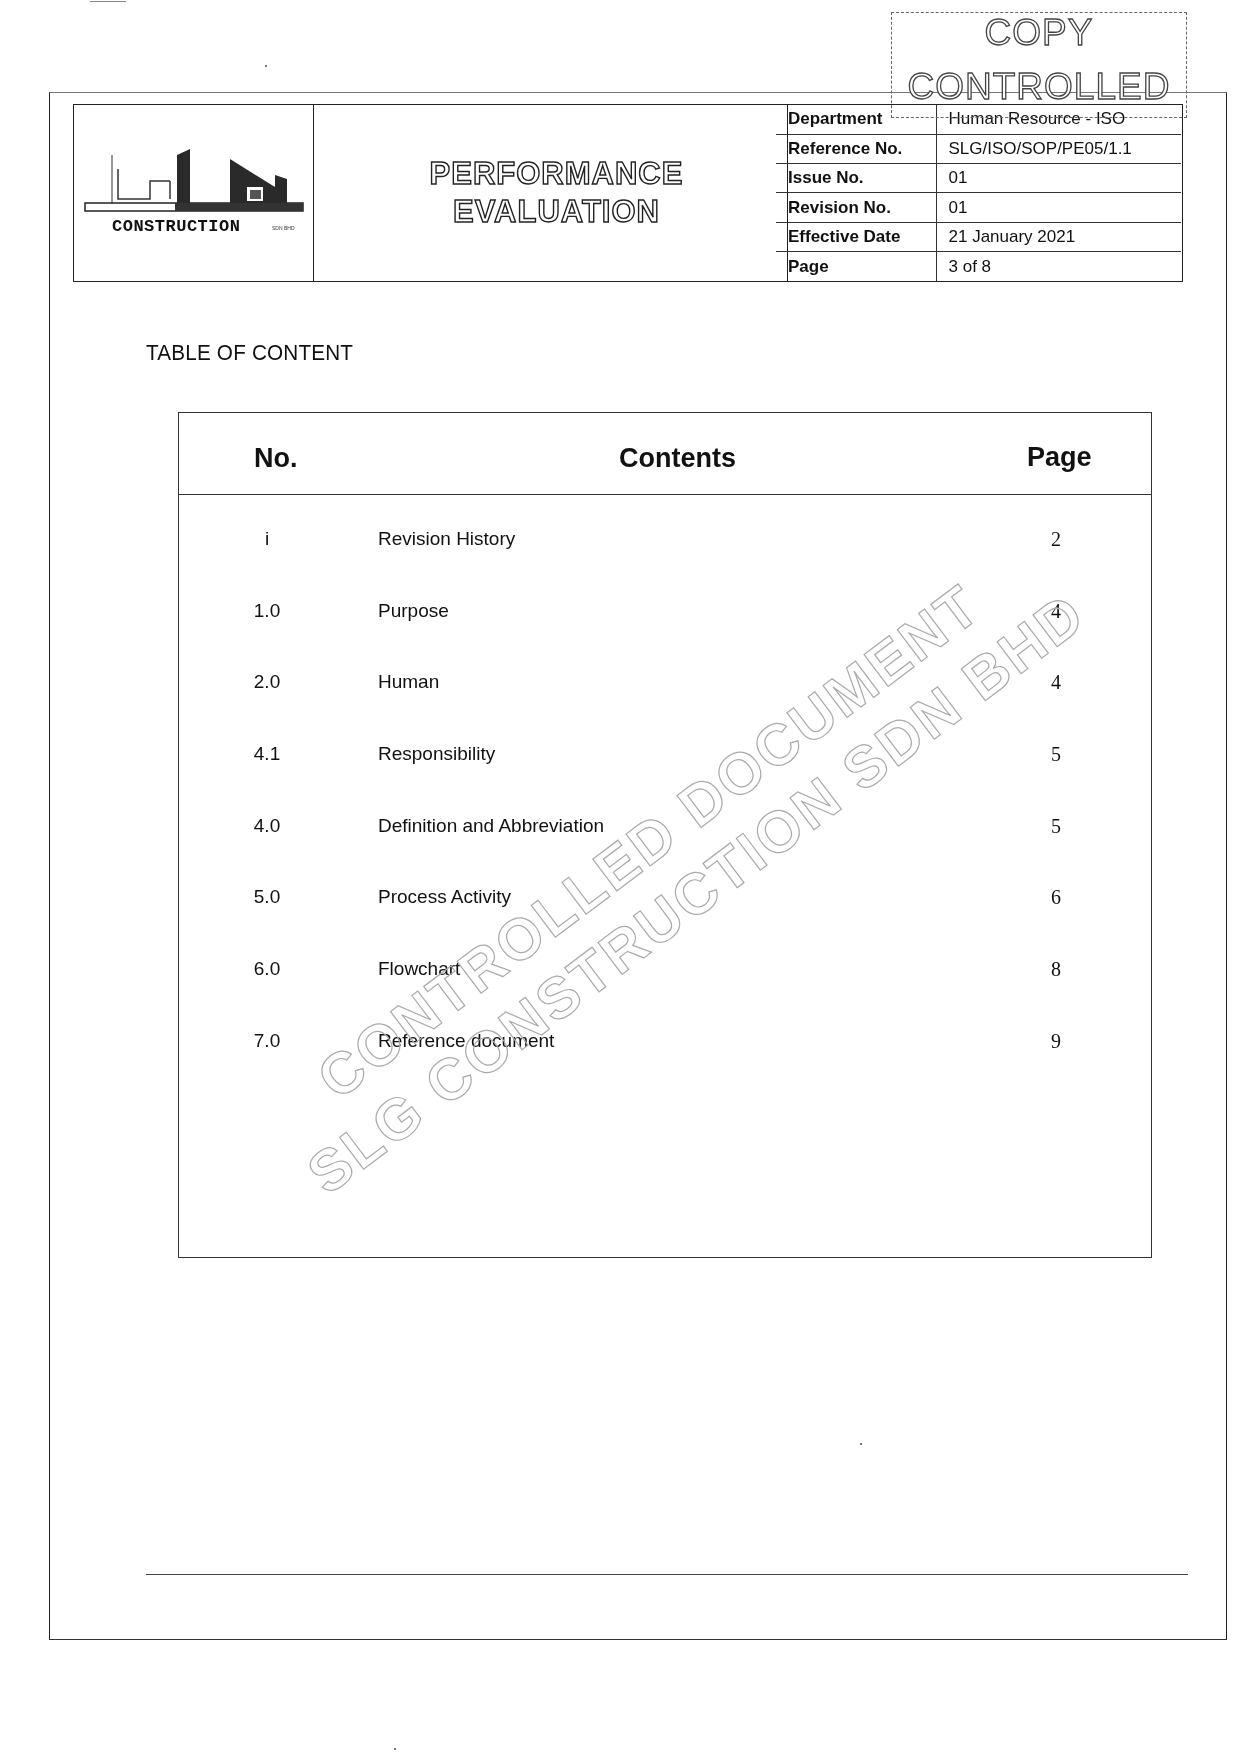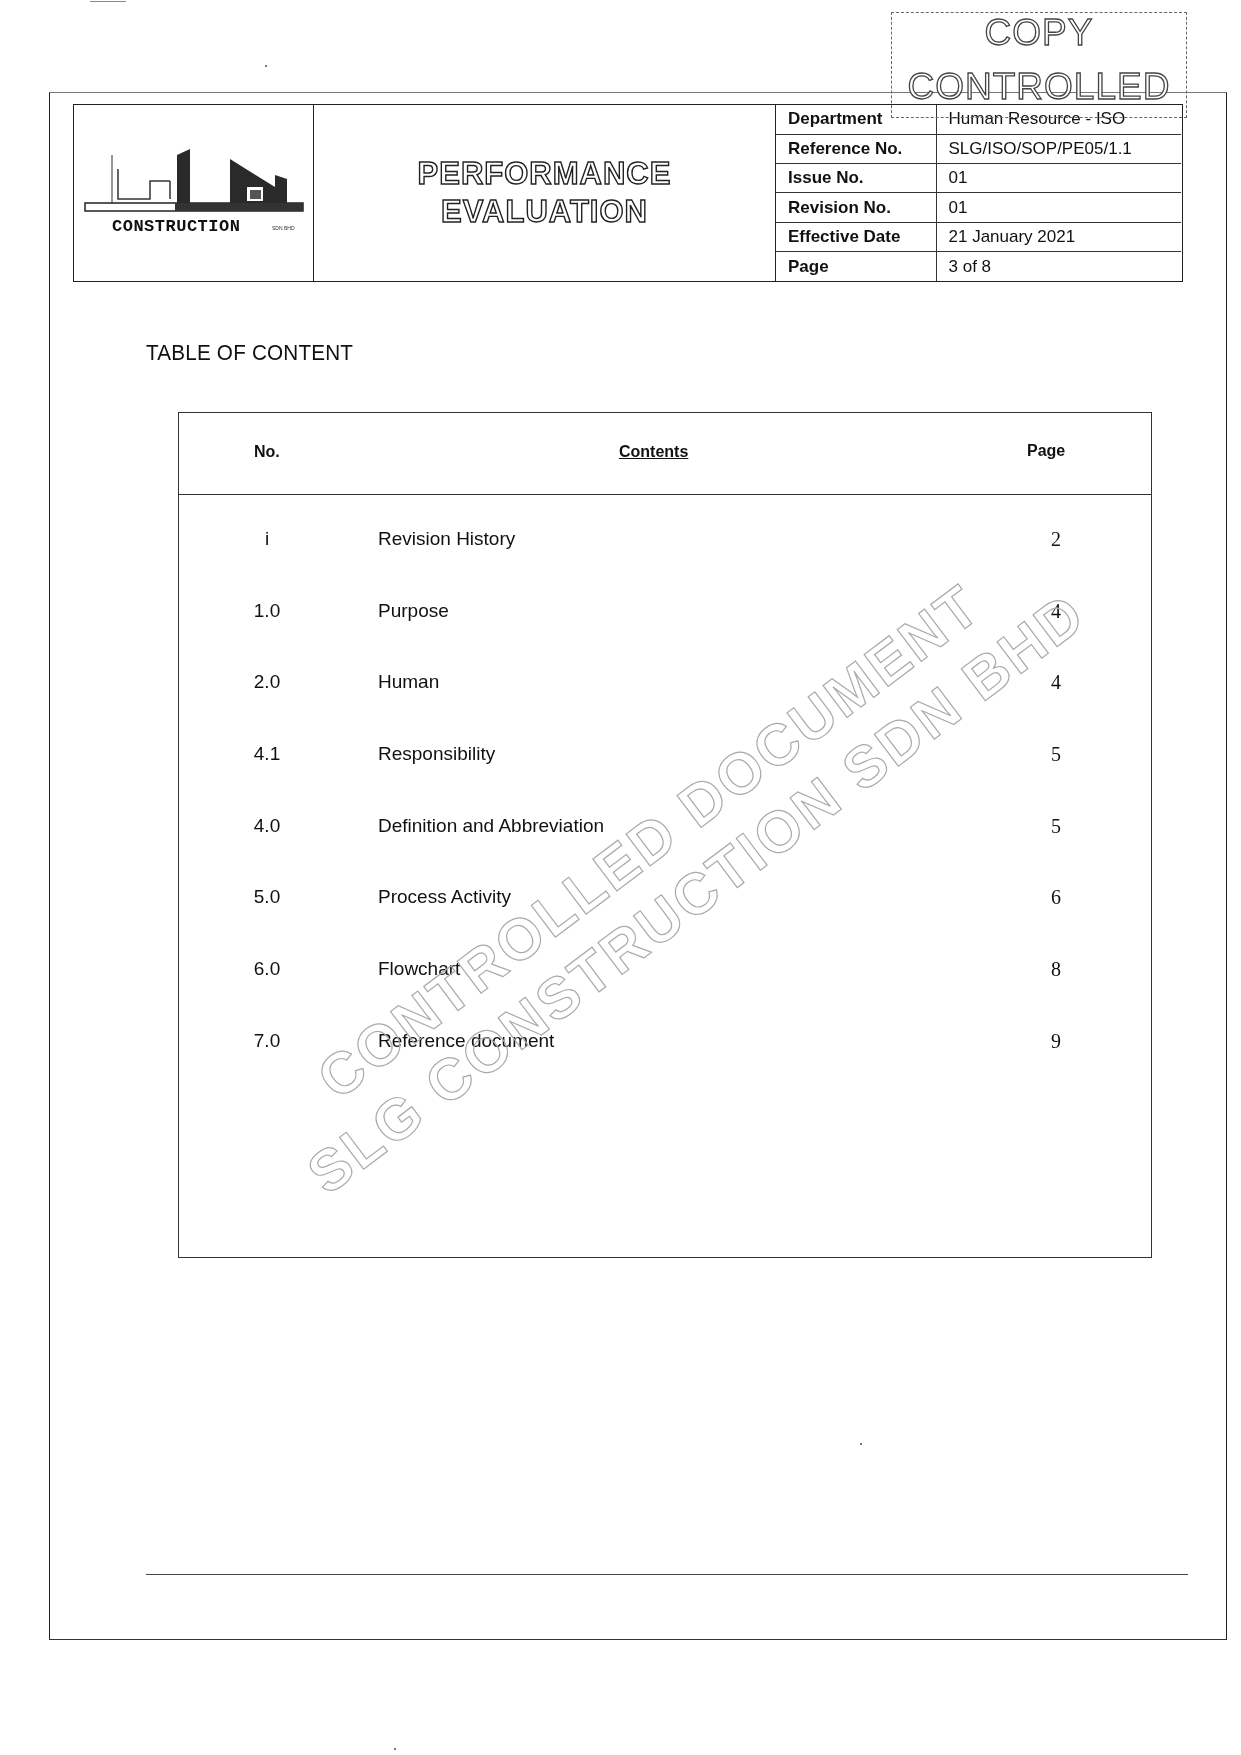--- a/index.html
+++ b/index.html
@@ -16,21 +16,21 @@
     .header-table {
       position: absolute; left: 73px; top: 104px; width: 1110px; height: 178px;
       border: 1.5px solid #222; box-sizing: border-box;
     }
     .logo-cell {
       position: absolute; left: 0; top: 0; width: 240px; height: 100%;
       border-right: 1.5px solid #222; box-sizing: border-box;
     }
     .logo-svg { position: absolute; left: 8px; top: 40px; }
     .title-cell {
-      position: absolute; left: 240px; top: 0; width: 462px; height: 100%;
+      position: absolute; left: 252px; top: 0; width: 462px; height: 100%;
       display: flex; flex-direction: column; align-items: center; justify-content: center;
       border-right: 1.5px solid #222; box-sizing: border-box;
     }
     .title-line {
       font-family: "Liberation Sans", sans-serif; font-weight: bold;
       font-size: 31px; letter-spacing: 1px; color: #fff; line-height: 38px;
       -webkit-text-stroke: 1.4px #222;
     }
     .meta-table {
       position: absolute; left: 702px; top: 0; width: 405px; height: 100%;
@@ -61,24 +61,24 @@
     }
     .toc-table {
       position: absolute; left: 178px; top: 412px; width: 974px; height: 846px;
       border: 1.5px solid #333; box-sizing: border-box;
     }
     .toc-head {
       position: absolute; left: 0; top: 0; width: 100%; height: 82px;
       border-bottom: 1.5px solid #333; box-sizing: border-box;
     }
     .th {
-      position: absolute; top: 30px; font-size: 16px; font-weight: bold;
+      position: absolute; top: 30px; font-size: 27px; font-weight: bold;
     }
     .th.no { left: 75px; }
-    .th.contents { left: 440px; text-decoration: underline; }
+    .th.contents { left: 440px; }
     .th.page { left: 848px; top: 29px; }
     .toc-row { position: absolute; left: 0; width: 100%; height: 30px; font-size: 19px; }
     .toc-row .num { position: absolute; left: 63px; width: 50px; text-align: center; }
     .toc-row .title { position: absolute; left: 199px; }
     .toc-row .pg { position: absolute; left: 862px; width: 30px; text-align: center; font-family: "Liberation Serif", serif; font-size: 20px; }
 
     .watermark {
       position: absolute; left: 300px; top: 700px; width: 850px; pointer-events: none;
       transform: rotate(-37deg); transform-origin: left top;
       font-weight: bold; font-size: 58px; color: rgba(255,255,255,0);

